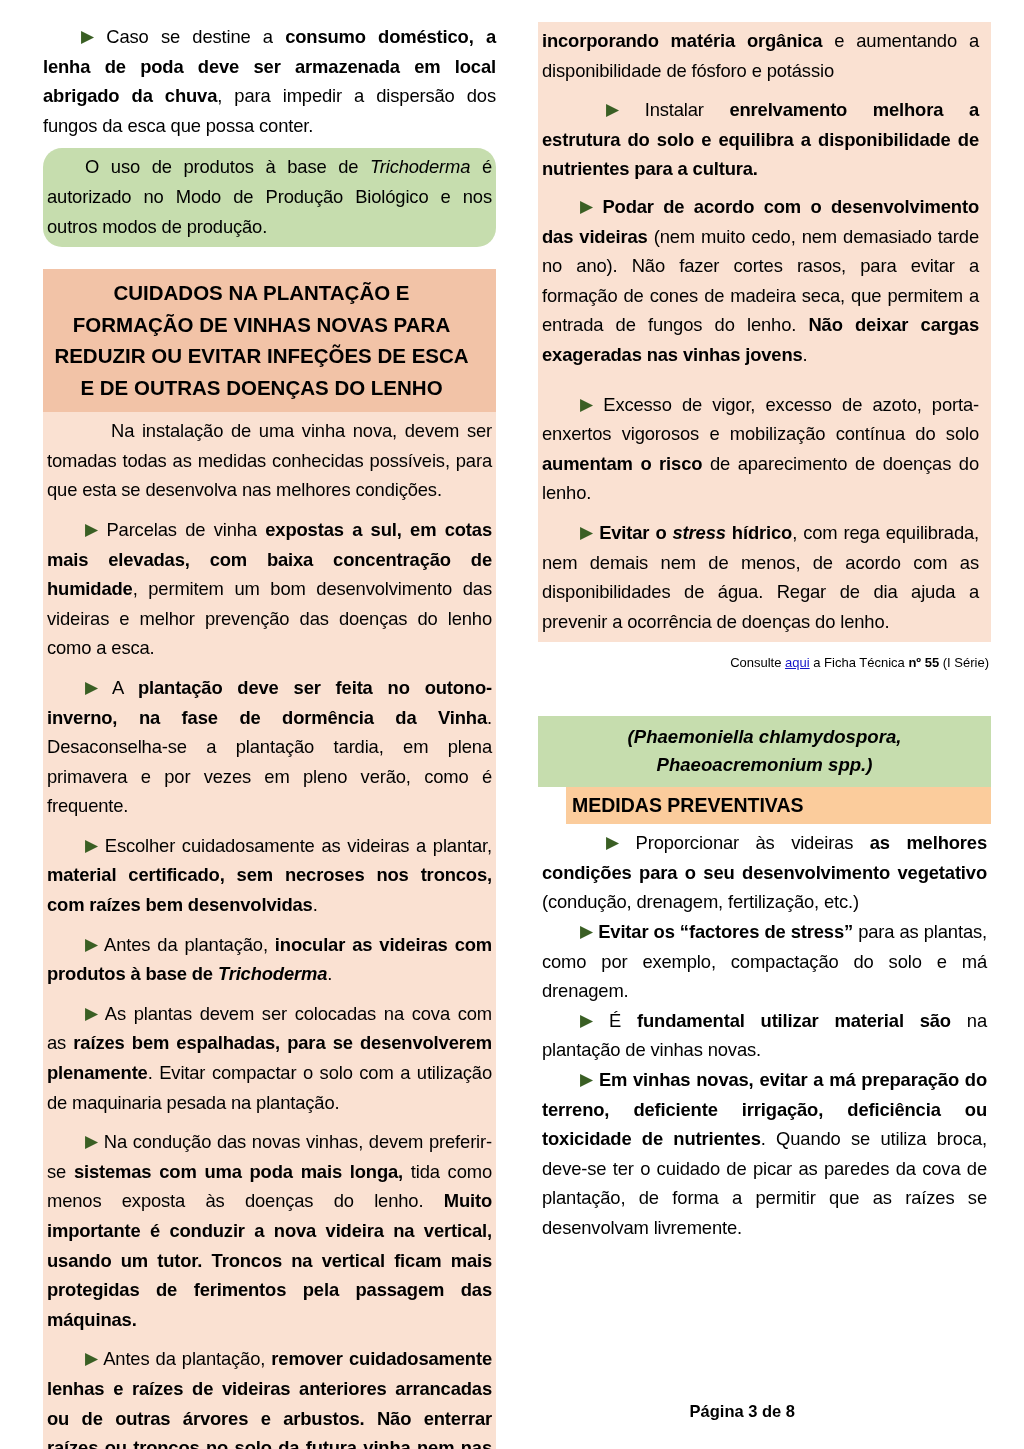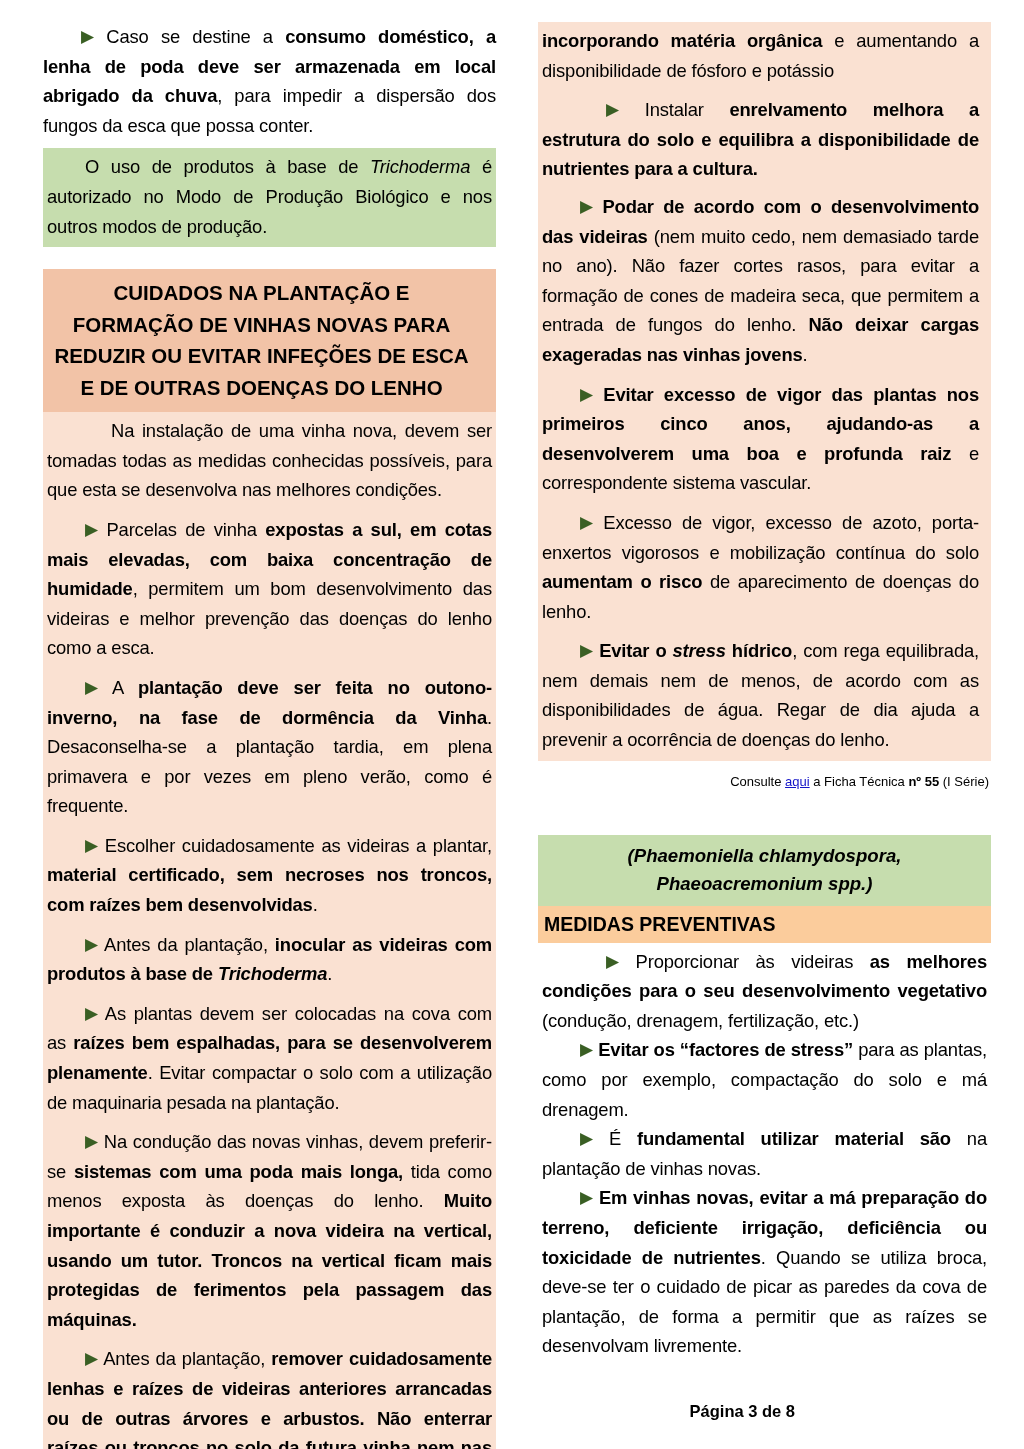--- a/index.html
+++ b/index.html
@@ -84,20 +84,21 @@
     font-style: italic;
     font-weight: bold;
     line-height: 28px;
   }
   .bar-head {
     font-weight: bold;
     font-size: 19.5px;
     line-height: 26px;
     padding: 5px 0 6px 6px;
     text-align: left;
+    margin-left: 28px;
   }
 
   .center-note {
     text-align: center;
     font-size: 18.4px;
     line-height: 30px;
     padding: 6px 0 7px 0;
   }
 
   .fine {
@@ -134,21 +135,21 @@
 
   <div class="col col-left">
 
     <div class="para blk white">
       <span class="lead"></span><span class="tri">▶</span>
       <span>Caso se destine a </span><b>consumo doméstico, a lenha de poda deve ser armazenada em local abrigado da chuva</b><span>, para impedir a dispersão dos fungos da esca que possa conter.</span>
     </div>
 
     <div class="spacer-8"></div>
 
-    <div class="para blk green" style="padding:4px 4px 6px 4px;">
+    <div class="para blk green" style="padding:4px 4px 6px 4px;border-radius:19px;">
       <span class="lead"></span><span>O uso de produtos à base de </span><i>Trichoderma</i><span> é autorizado no Modo de Produção Biológico e nos outros modos de produção.</span>
     </div>
 
     <div class="spacer-22"></div>
 
     <div class="head-box salmon">CUIDADOS NA PLANTAÇÃO E FORMAÇÃO DE VINHAS NOVAS PARA REDUZIR OU EVITAR INFEÇÕES DE ESCA E DE OUTRAS DOENÇAS DO LENHO</div>
 
     <div class="peach" style="padding:4px 0 6px 0;">
 
       <div class="para">
@@ -224,24 +225,20 @@
 
       <div class="spacer-8"></div>
 
       <div class="para">
         <span class="lead"></span><span class="tri">▶</span>
         <b>Podar de acordo com o desenvolvimento das videiras</b><span> (nem muito cedo, nem demasiado tarde no ano). Não fazer cortes rasos, para evitar a formação de cones de madeira seca, que permitem a entrada de fungos do lenho. </span><b>Não deixar cargas exageradas nas vinhas jovens</b><span>.</span>
       </div>
 
       <div class="spacer-10"></div>
 
-      <div class="para">
-        <span class="lead"></span><span class="tri">▶</span>
-        <b>Evitar excesso de vigor das plantas nos primeiros cinco anos, ajudando-as a desenvolverem uma boa e profunda raiz</b><span> e correspondente sistema vascular.</span>
-      </div>
 
       <div class="spacer-10"></div>
 
       <div class="para">
         <span class="lead"></span><span class="tri">▶</span>
         <span>Excesso de vigor, excesso de azoto, porta-enxertos vigorosos e mobilização contínua do solo </span><b>aumentam o risco</b><span> de aparecimento de doenças do lenho.</span>
       </div>
 
       <div class="spacer-10"></div>
 

